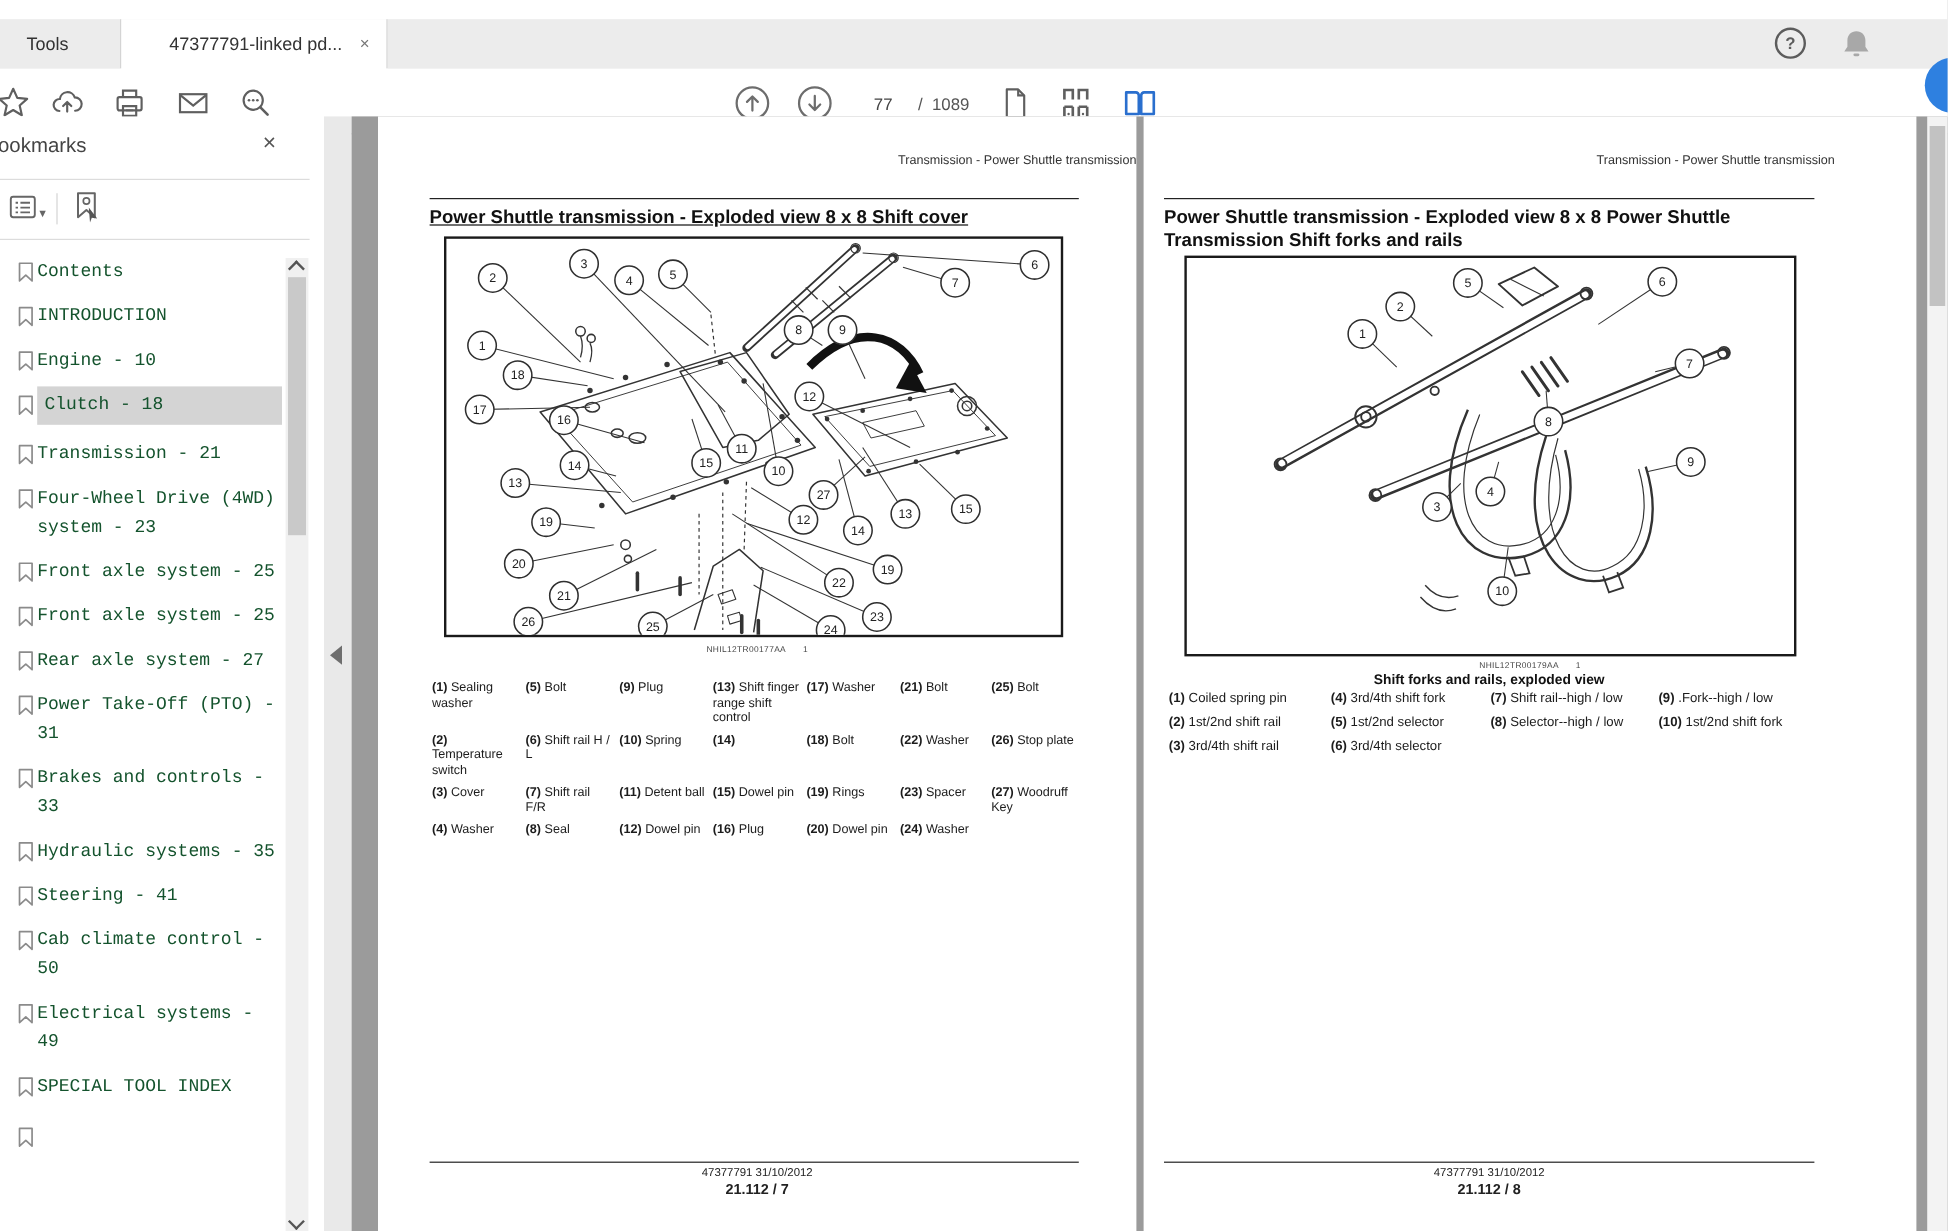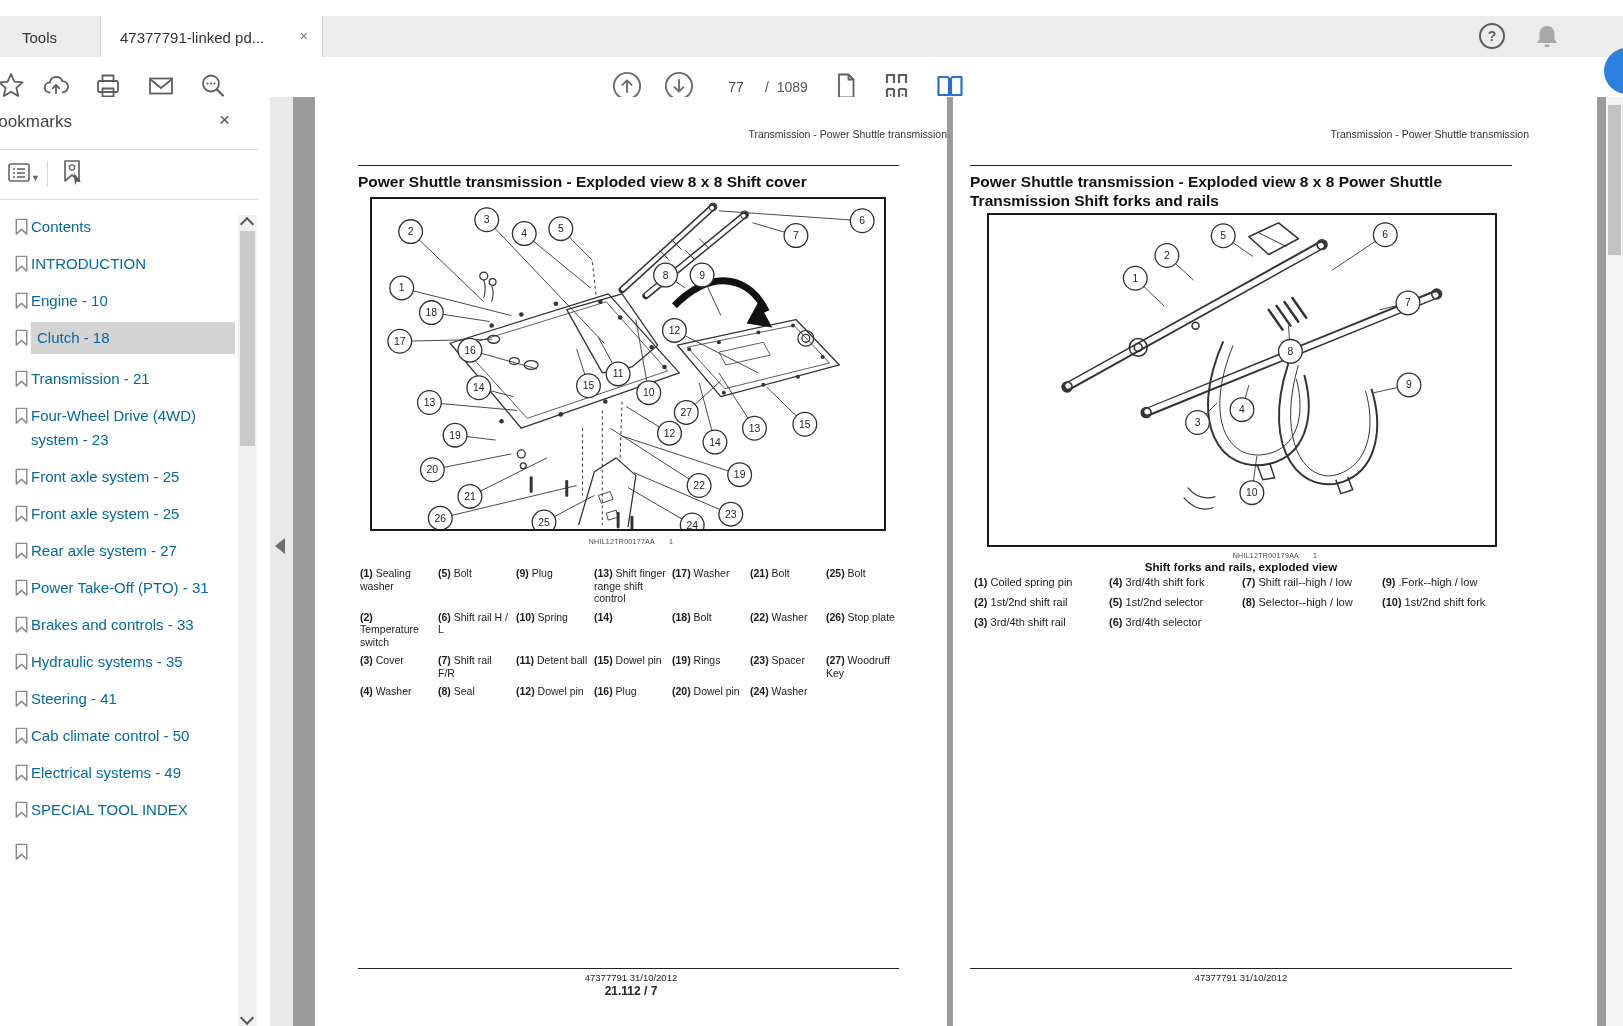--- a/index.html
+++ b/index.html
@@ -8,21 +8,21 @@
   .abs { position:absolute; }
   body { position:relative; }
 
   
   .tabbar { left:0; top:16px; width:1623px; height:42px; background:#ececec;
             border-bottom:1px solid #d4d4d4; }
   .tools-tab { left:0; top:0; width:96px; height:42px; display:flex; align-items:center;
                padding-left:22px; font-size:15px; color:#333; }
   .doc-tab { left:100px; top:0; width:223px; height:42px; background:#fff;
              border-left:1px solid #d4d4d4; border-right:1px solid #d4d4d4;
-             display:flex; align-items:center; padding-left:19px; font-size:15px; color:#333; }
+             display:flex; align-items:center; padding-left:40px; font-size:15px; color:#333; }
   .doc-tab .close-x { position:absolute; right:14px; top:12px; font-size:14px; color:#777; }
   .help-circle { left:1479px; top:7px; width:26px; height:26px; border:2px solid #5c5c5c;
                  border-radius:50%; color:#5c5c5c; font-size:14px; font-weight:bold;
                  display:flex; align-items:center; justify-content:center; }
 
   
   .toolbar { left:0; top:57px; width:1623px; height:55px; background:#fff;
              border-bottom:1px solid #cfcfcf; }
   .tool-ic { position:absolute; top:14px; width:30px; height:30px; }
   .pgnum-wrap { position:absolute; left:716px; top:16px; width:40px; height:28px;
@@ -39,21 +39,21 @@
   .sidebar { left:0; top:0; width:270px; height:929px; background:#fff; overflow:hidden; }
   .panel-title { position:absolute; left:-13px; top:15px; font-size:17px; color:#444; white-space:nowrap; }
   .panel-close { position:absolute; left:219px; top:12px; font-size:19px; color:#555; }
   .hdr-line1 { position:absolute; left:0; top:52px; width:258px; height:1px; background:#dcdcdc; }
   .hdr-line2 { position:absolute; left:0; top:102px; width:258px; height:1px; background:#dcdcdc; }
   .opt-caret { position:absolute; left:31px; top:76px; font-size:9px; color:#666; }
   .vsep { position:absolute; left:47px; top:64px; width:1px; height:26px; background:#d5d5d5; }
   .bm-list { position:absolute; left:0; top:118px; width:237px; height:811px; overflow:hidden; }
   .bm-item { position:relative; display:flex; margin-bottom:13px; }
   .bm-item .ic { flex:0 0 29px; padding-left:12px; padding-top:2px; }
-  .bm-item .lbl { width:202px; font-size:15px; line-height:24px; color:#0369a1; }
+  .bm-item .lbl { width:202px; font-size:15px; line-height:24px; color:#14532d;font-family:Liberation Mono, monospace; }
   .bm-item.selected .lbl { background:#d4d4d4; padding:4px 6px; margin-top:-4px; width:204px; }
   .bm-item.partial { margin-top:18px; }
   
   .sb-track { position:absolute; left:238px; top:118px; width:19px; height:811px; background:#f0f0f0; }
   .sb-thumb { position:absolute; left:2px; top:16px; width:15px; height:215px; background:#c9c9c9; }
   .chev { position:absolute; left:4px; width:10px; height:10px; border-right:2px solid #555; border-bottom:2px solid #555; }
   .chev.up { top:4px; transform:rotate(-135deg); }
   .chev.down { bottom:3px; transform:rotate(45deg); }
 
   
@@ -65,21 +65,21 @@
   
   .docarea { left:293px; top:0; width:1330px; height:929px; background:#9b9b9b; }
   .page { position:absolute; top:0; height:929px; background:#fff; }
   .page.left  { left:22px;  width:632px; }
   .page.right { left:660px; width:644px; }
 
   .run-head { position:absolute; width:100%; text-align:right; top:31px; font-size:10.5px; color:#333; }
   .page.left  .rule-top { position:absolute; left:43px; top:68px; width:541px; height:1px; background:#222; }
   .page.right .rule-top { position:absolute; left:17px; top:68px; width:542px; height:1px; background:#222; }
   .pg-title { position:absolute; font-size:15.5px; font-weight:bold; color:#111; line-height:19px; }
-  .page.left  .pg-title { left:43px; top:75px; width:545px; }
+  .page.left  .pg-title { left:43px; top:75px; width:545px;text-decoration:underline; }
   .page.right .pg-title { left:17px; top:75px; width:545px; }
 
   .figbox { position:absolute; border:2px solid #1a1a1a; background:#fff; }
   .page.left  .figbox { left:55px; top:100px; width:516px; height:334px; }
   .page.right .figbox { left:34px; top:116px; width:510px; height:334px; }
 
   .figcode { position:absolute; width:100%; text-align:center; font-size:7px; color:#444; letter-spacing:.3px; }
   .page.left  .figcode { top:441px; }
   .page.right .figcode { top:455px; }
   .figcode .idx { margin-left:14px; }
@@ -676,19 +676,20 @@
           <div class="cell"><b>(8)</b> Selector--high / low</div>
           <div class="cell"><b>(10)</b> 1st/2nd shift fork</div>
           <div class="cell"><b>(3)</b> 3rd/4th shift rail</div>
           <div class="cell"><b>(6)</b> 3rd/4th selector</div>
           <div class="cell"></div>
           <div class="cell"></div>
         </div>
 
       <div class="rule-bot"></div>
       <div class="foot1">47377791 31/10/2012</div>
+      <div class="foot2">21.112 / 8</div>
     </div>
   </div>
 </div>
 
 <div class="abs win-scroll">
   <div class="win-thumb"></div>
 </div>
 
 </body></html>

